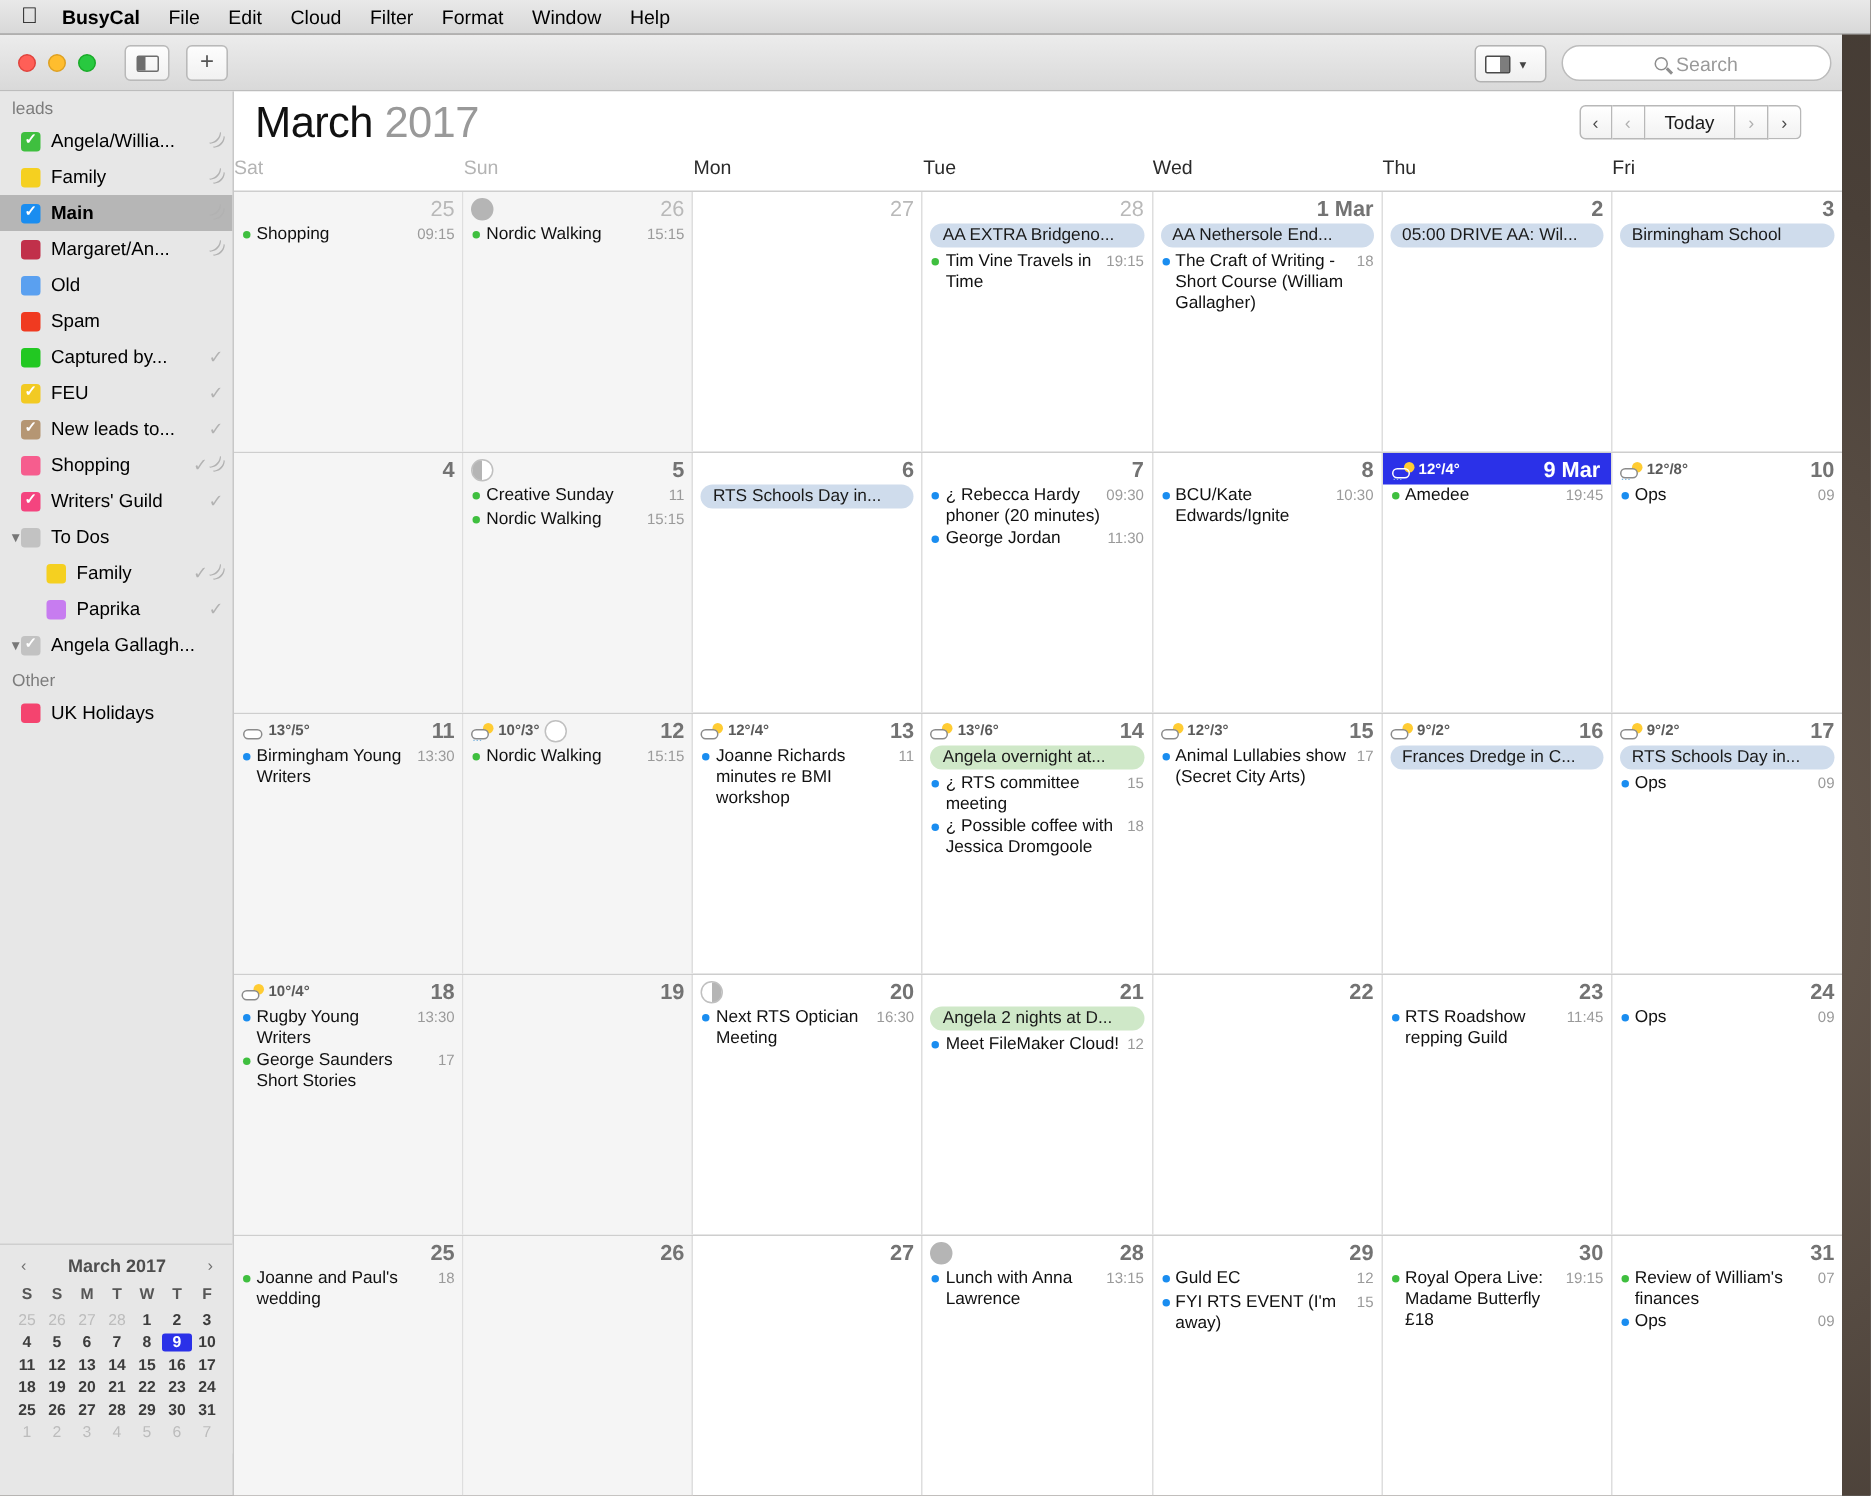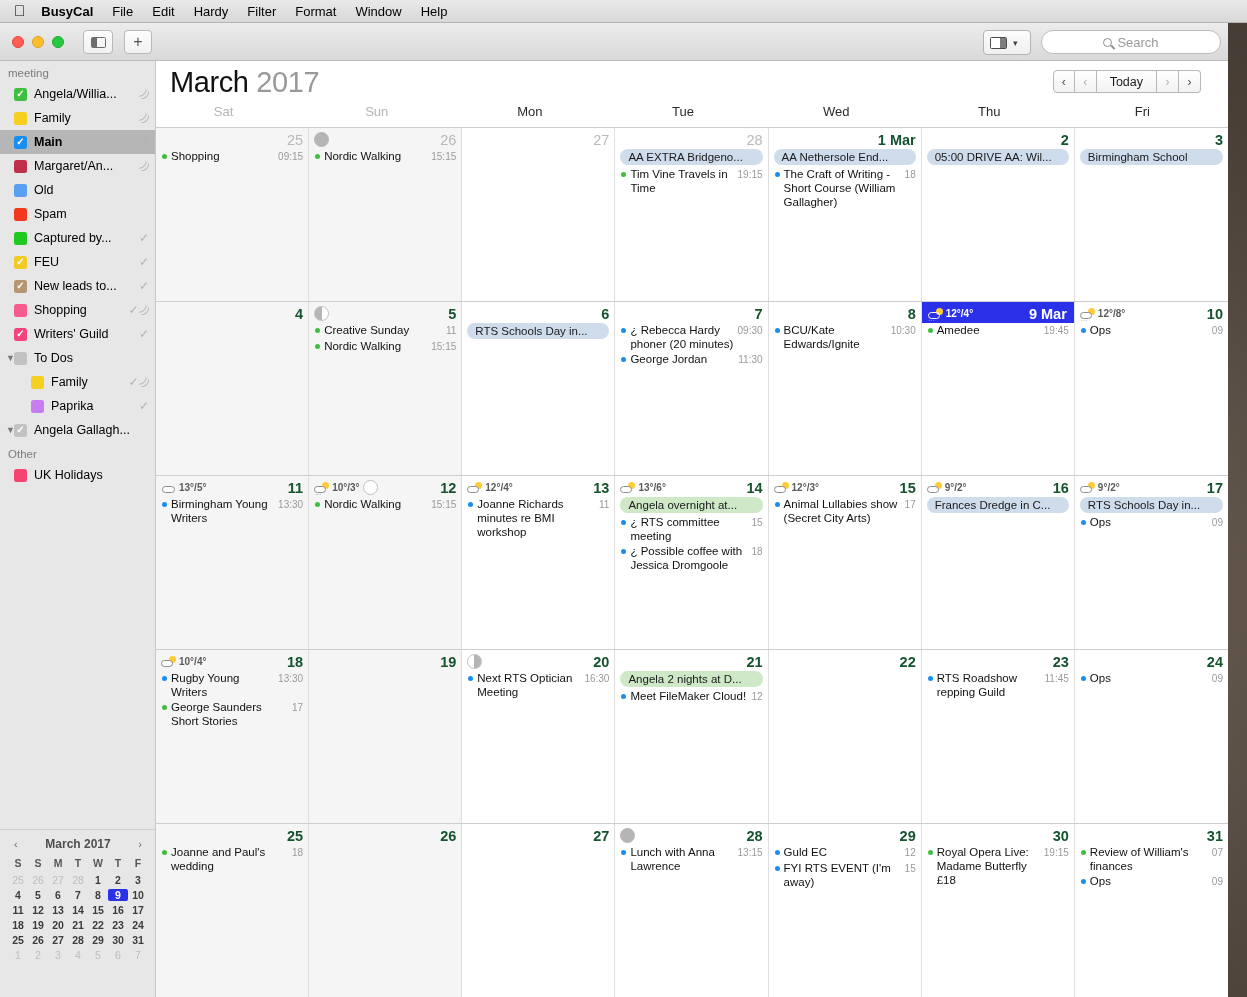--- a/index.html
+++ b/index.html
@@ -145,31 +145,31 @@
     min-width: 22px; padding: 0 6px; display: flex; align-items: center; justify-content: center;
     background: linear-gradient(#ffffff,#f2f2f2);
     border: 1px solid #b8b8b8; border-left: none;
     font-size: 12px; color: #4a4a4a;
   }
   #navgroup .nb:first-child { border-left: 1px solid #b8b8b8; border-radius: 4px 0 0 4px; }
   #navgroup .nb:last-child { border-radius: 0 4px 4px 0; }
   #navgroup .nb.today { font-size: 12.5px; color: #1a1a1a; padding: 0 13px; }
   #navgroup .nb.dim { color: #b0b0b0; }
   #dow-row { display: grid; grid-template-columns: repeat(7, 1fr); flex: 0 0 24px; border-bottom: 1px solid #cecece; }
-  #dow-row .dow { text-align: center; padding-right: 18px; font-size: 13px; color: #2a2a2a; }
+  #dow-row .dow { text-align: left; padding-right: 18px; font-size: 13px; color: #2a2a2a; }
   #dow-row .dow.weekend { color: #b4b4b4; }
   #weeks { flex: 1; display: flex; flex-direction: column; }
   .week { flex: 1; display: grid; grid-template-columns: repeat(7, 1fr); border-bottom: 1px solid #cecece; }
   .week:last-child { border-bottom: none; }
   .day { border-right: 1px solid #dedede; position: relative; overflow: hidden; padding: 0 5px; }
   .day:last-child { border-right: none; }
   .day.weekend { background: #f5f5f5; }
   .day-head { height: 21px; display: flex; align-items: center; justify-content: space-between; padding-top: 2px; }
   .day-head.today-head { background: #2b31e8; margin: 0 -5px; padding: 2px 7px 0 6px; }
-  .daynum { font-size: 14.5px; font-weight: bold; color: #14532d; }
+  .daynum { font-size: 14.5px; font-weight: bold; color: #737373; }
   .daynum.out { color: #b9b9b9; font-weight: normal; }
   .today-head .daynum { color: #fff; }
   .wx { display: flex; align-items: center; gap: 3px; font-size: 10px; color: #5a5a5a; font-weight: bold; }
   .today-head .wx { color: #fff; }
   .moon { width: 15px; height: 15px; border-radius: 50%; border: 1px solid #c0c0c0; display: inline-block; }
   .moon.new { background: #b5b5b5; border-color: #b5b5b5; }
   .moon.half { background: linear-gradient(to right, #b5b5b5 50%, #fff 50%); }
   .moon.full { background: #fff; }
   .moon.halfr { background: linear-gradient(to right, #fff 50%, #b5b5b5 50%); }
   
@@ -194,21 +194,21 @@
 </head>
 <body>
 
 <div id="desktop"></div>
 
 <div id="menubar">
   <span class="apple"></span>
   <span class="mi appname">BusyCal</span>
   <span class="mi">File</span>
   <span class="mi">Edit</span>
-  <span class="mi">Hardy</span>
+  <span class="mi">Cloud</span>
   <span class="mi">Filter</span>
   <span class="mi">Format</span>
   <span class="mi">Window</span>
   <span class="mi">Help</span>
 </div>
 
 <div id="window">
 
   <div id="titlebar">
     <div class="traffic">
@@ -231,21 +231,21 @@
 
     <div id="searchbox">
       <span class="mag"></span>
       <span>Search</span>
     </div>
   </div>
 
   <div id="body">
 
     <div id="sidebar">
-      <div class="sec-head">meeting</div>
+      <div class="sec-head">leads</div>
       <div id="icloud-list">
           <div class="cal-row">
             <span class="swatch checked" style="background: rgb(63, 191, 63);"></span>
             <span class="cal-label">Angela/Willia...</span>
             <span class="tail">
               <span class="wifi">))</span>
             </span>
           </div>
           <div class="cal-row">
             <span class="swatch" style="background: rgb(245, 208, 32);"></span>

